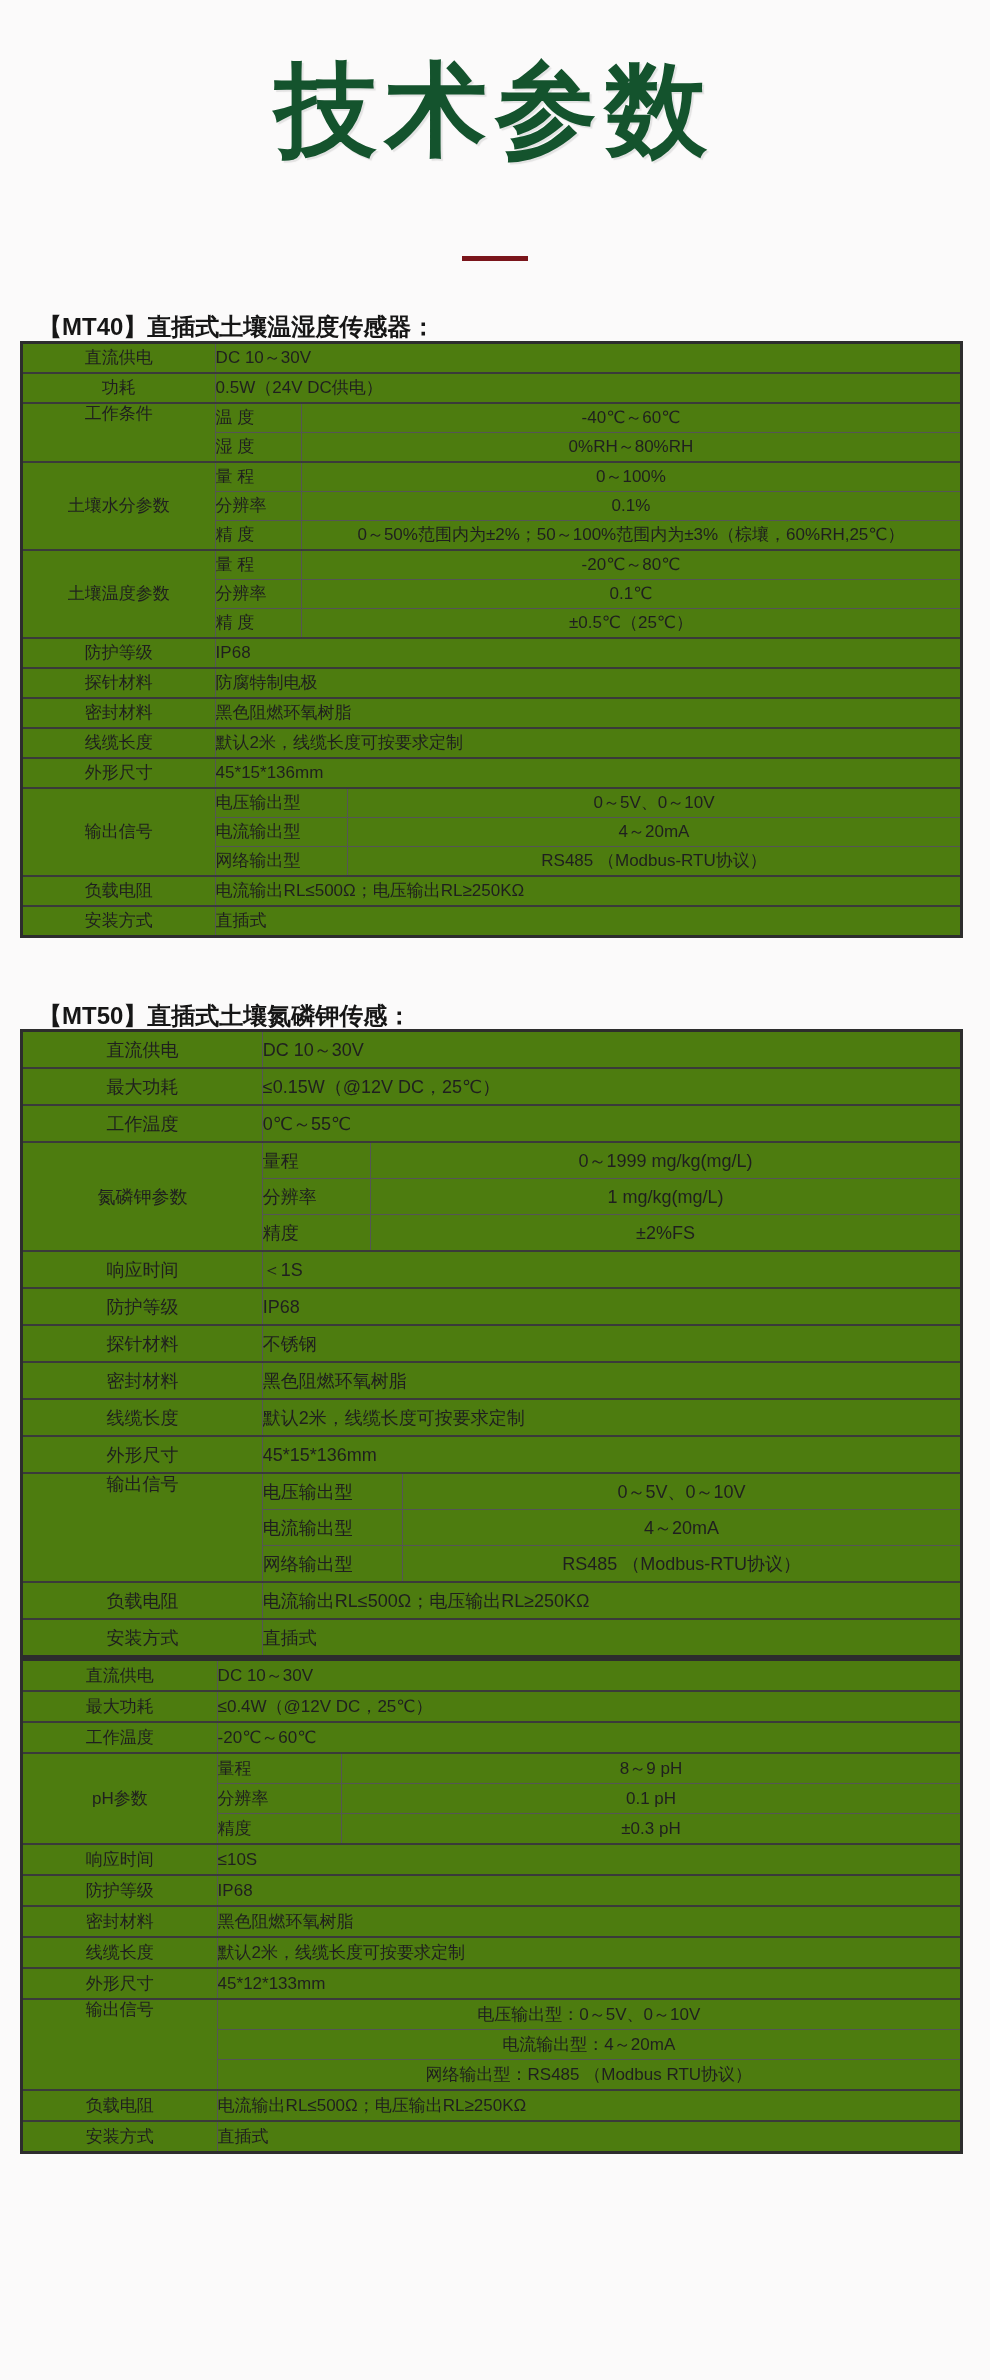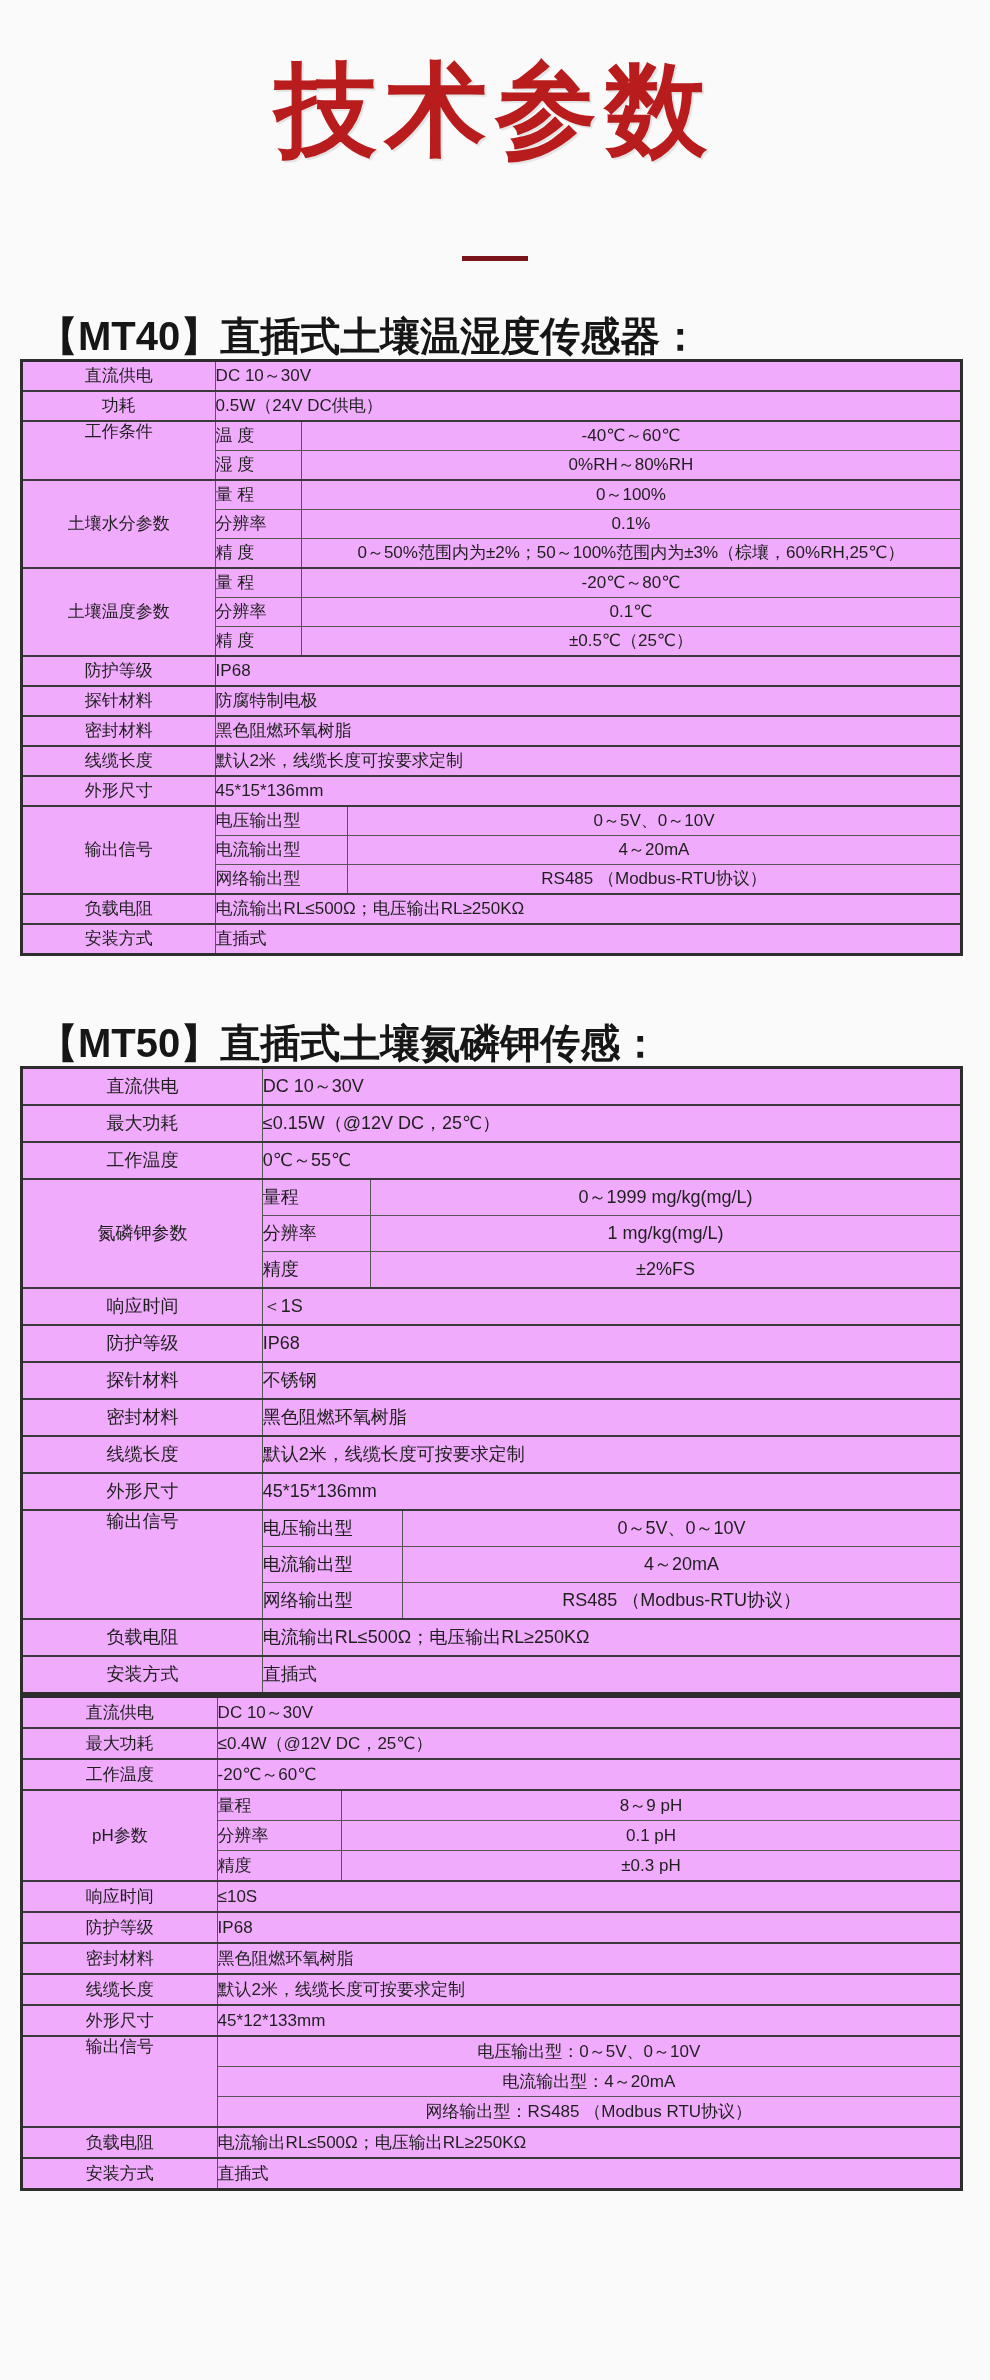--- a/index.html
+++ b/index.html
@@ -8,44 +8,44 @@
     background:#fbfafa;
     font-family:"Liberation Sans","DejaVu Sans",sans-serif;
     color:#222;
   }
   .page{width:990px;overflow:hidden;}
   .page-title{
     margin:0;padding-top:54px;
     text-align:center;
     font-size:102px;line-height:1.1;
     font-weight:900;
-    color:#b91c1c;
+    color:#14532d;
     letter-spacing:8px;
     text-shadow:2px 2px 1px rgba(120,120,120,0.18);
   }
   .title-divider{
     width:66px;height:5px;
     background:#7a151b;
     margin:90px auto 0 auto;
   }
   .section-heading{
     margin:0 12px 0 38px;
-    font-size:40px;line-height:1.15;
+    font-size:24px;line-height:1.15;
     font-weight:700;
     color:#161616;
   }
   .heading-1{margin-top:52px;}
   .heading-2{margin-top:64px;}
   .heading-3{margin-top:70px;}
   table.spec{
     border-collapse:collapse;
     margin-left:20px;
     width:943px;
     table-layout:fixed;
-    background:#f0abfc;
+    background:#4d7c0f;
     border:3px solid #2d2d2d;
   }
   table.spec td{
     border:1px solid #555;
     height:28px;
     padding:0;
     font-size:17px;
     line-height:1.15;
     color:#1f1f1f;
     overflow:hidden;

